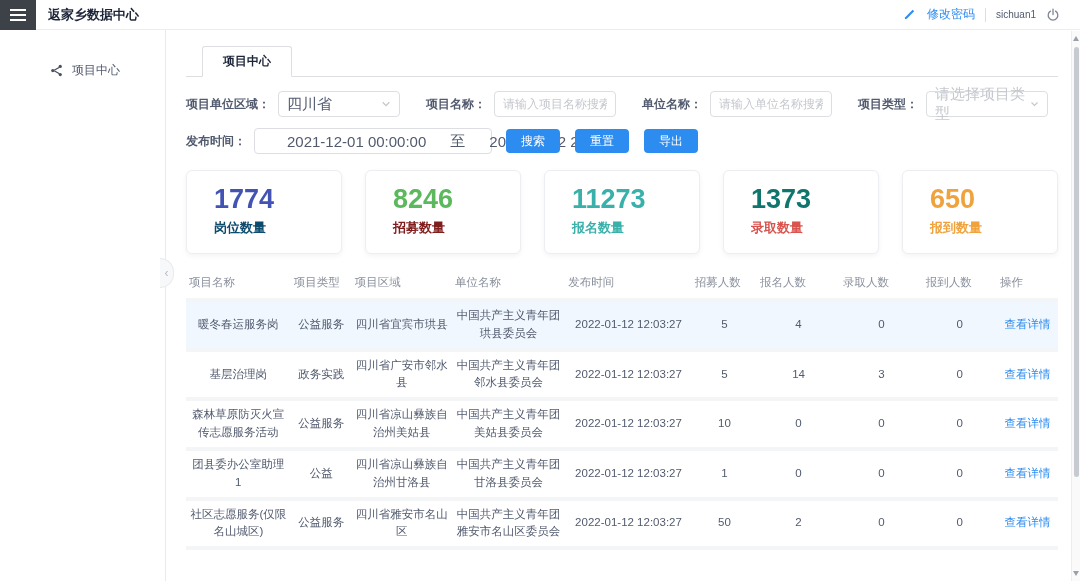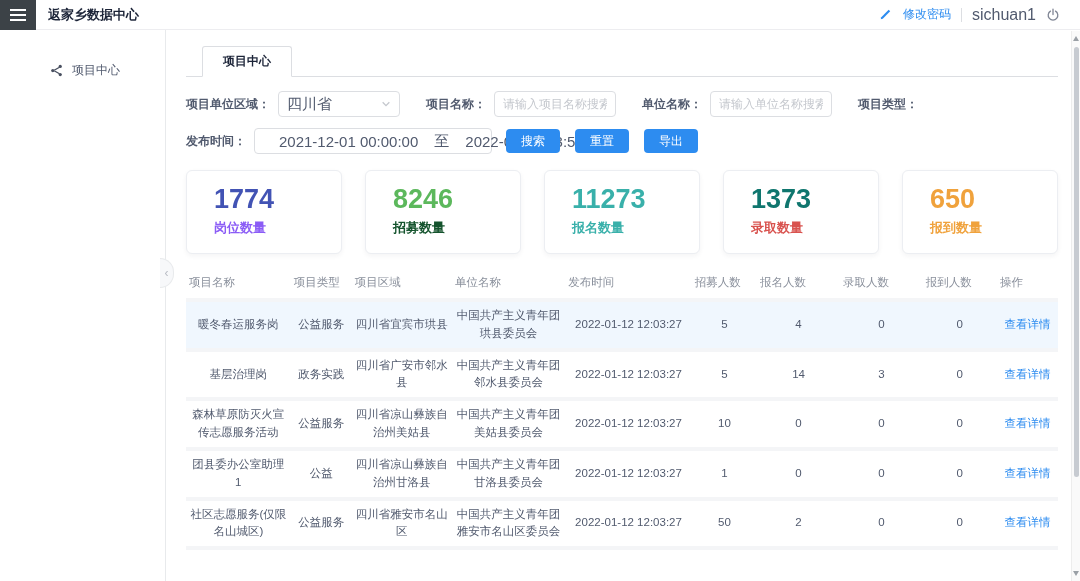--- a/index.html
+++ b/index.html
@@ -7,21 +7,21 @@
   body { font-family:"Liberation Sans", sans-serif; font-size:12px; color:#515a6e; background:#fff; position:relative; }
 
   
   .topbar { height:30px; display:flex; align-items:center; background:#fff; border-bottom:1px solid #ededf0; position:relative; z-index:5; }
   .burger { width:36px; height:30px; background:#3c4247; display:flex; flex-direction:column; justify-content:center; align-items:center; gap:3px; cursor:pointer; }
   .burger i { display:block; width:16px; height:2px; background:#fff; }
   .app-title { margin-left:12px; font-size:13px; font-weight:bold; color:#1c2438; }
   .top-right { margin-left:auto; display:flex; align-items:center; gap:10px; padding-right:20px; }
   .pwd-link { display:flex; align-items:center; gap:12px; color:#2d8cf0; cursor:pointer; }
   .v-divider { width:1px; height:14px; background:#dcdee2; }
-  .username { font-size:16px; color:#515a6e; }
+  .username { font-size:10px; color:#515a6e; }
   .power-btn { display:flex; align-items:center; cursor:pointer; }
 
   
   .layout { display:flex; height:551px; }
   .sidebar { width:166px; border-right:1px solid #e8eaec; background:#fff; padding-top:32px; flex:none; }
   .side-item { display:flex; align-items:center; gap:9px; padding-left:50px; color:#515a6e; cursor:pointer; }
   .collapse-handle { position:absolute; left:160px; top:258px; width:14px; height:30px; background:#f7f8fa; border:1px solid #e8eaec; border-left:none; border-radius:0 15px 15px 0; display:flex; align-items:center; justify-content:center; color:#b8bcc4; font-size:12px; cursor:pointer; z-index:4; }
 
   .main { flex:1; padding:0 22px 0 20px; overflow:hidden; }
 
@@ -32,21 +32,21 @@
   
   .filter-row { display:flex; align-items:center; margin-top:14px; }
   .f-group { display:flex; align-items:center; margin-right:26px; }
   .f-label { font-weight:bold; color:#515a6e; margin-right:8px; white-space:nowrap; }
   .ctrl { height:26px; border:1px solid #dcdee2; border-radius:4px; background:#fff; font-size:15px; display:flex; align-items:center; padding:0 8px; }
   .select-box { width:122px; justify-content:space-between; cursor:pointer; }
   .select-box .sel-val { color:#515a6e; }
   .select-box .sel-ph { color:#c5c8ce; }
   .text-input { width:122px; border:1px solid #dcdee2; border-radius:4px; height:26px; padding:0 8px; font-size:12px; font-family:"Liberation Sans", sans-serif; color:#515a6e; outline:none; }
   .text-input::placeholder { color:#c5c8ce; }
-  .date-range { width:238px; gap:16px; cursor:pointer; }
+  .date-range { width:238px; gap:24px; cursor:pointer; }
   .date-range .dt { color:#515a6e; white-space:nowrap; }
   .date-range .sep { color:#515a6e; }
   .btn { height:24px; padding:0 15px; margin-left:15px; background:#2d8cf0; color:#fff; border:none; border-radius:4px; font-size:12px; font-family:"Liberation Sans", sans-serif; cursor:pointer; }
   .btn:first-of-type { margin-left:14px; }
 
   
   .stats { display:flex; gap:23px; margin-top:16px; }
   .stat-card { flex:1; height:84px; background:#fff; border:1px solid #eceef2; border-radius:6px; box-shadow:0 2px 5px rgba(31,45,61,.05); padding:13px 0 0 27px; }
   .stat-value { font-size:27px; font-weight:bold; line-height:30px; }
   .stat-label { font-size:13px; font-weight:bold; margin-top:5px; }
@@ -140,20 +140,26 @@
       <div class="f-group">
         <span class="f-label">项目名称：</span>
         <input class="text-input" type="text" placeholder="请输入项目名称搜索" style="">
       </div>
       <div class="f-group">
         <span class="f-label">单位名称：</span>
         <input class="text-input" type="text" placeholder="请输入单位名称搜索" style="">
       </div>
       <div class="f-group">
         <span class="f-label">项目类型：</span>
+        <div class="ctrl select-box">
+          <span class="sel-ph">请选择项目类型</span>
+          <svg width="10" height="10" viewBox="0 0 12 12" fill="none" stroke="#c5c8ce" stroke-width="1.6">
+              <path d="M2 4l4 4 4-4"></path>
+            </svg>
+        </div>
       </div>
     </div>
 
     <div class="filter-row" style="margin-top:11px;">
       <div class="f-group" style="margin-right:0;">
         <span class="f-label">发布时间：</span>
         <div class="ctrl date-range">
           <svg width="13" height="13" viewBox="0 0 16 16" fill="none" stroke="#c5c8ce" stroke-width="1.3">
               <circle cx="8" cy="8" r="6.2"></circle>
               <path d="M8 4.6V8l2.4 1.4"></path>
@@ -164,25 +170,25 @@
         </div>
       </div>
       <button class="btn">搜索</button>
       <button class="btn">重置</button>
       <button class="btn">导出</button>
     </div>
 
     <div class="stats">
         <div class="stat-card">
           <div class="stat-value" style="color: rgb(66, 83, 180);">1774</div>
-          <div class="stat-label" style="color: #8b5cf6;">岗位数量</div>
+          <div class="stat-label" style="color: #0c4a6e;">岗位数量</div>
         </div>
         <div class="stat-card">
           <div class="stat-value" style="color: rgb(92, 184, 92);">8246</div>
-          <div class="stat-label" style="color: #14532d;">招募数量</div>
+          <div class="stat-label" style="color: #7f1d1d;">招募数量</div>
         </div>
         <div class="stat-card">
           <div class="stat-value" style="color: rgb(57, 176, 170);">11273</div>
           <div class="stat-label" style="color: rgb(57, 176, 170);">报名数量</div>
         </div>
         <div class="stat-card">
           <div class="stat-value" style="color: #0f766e;">1373</div>
           <div class="stat-label" style="color: rgb(217, 83, 79);">录取数量</div>
         </div>
         <div class="stat-card">

